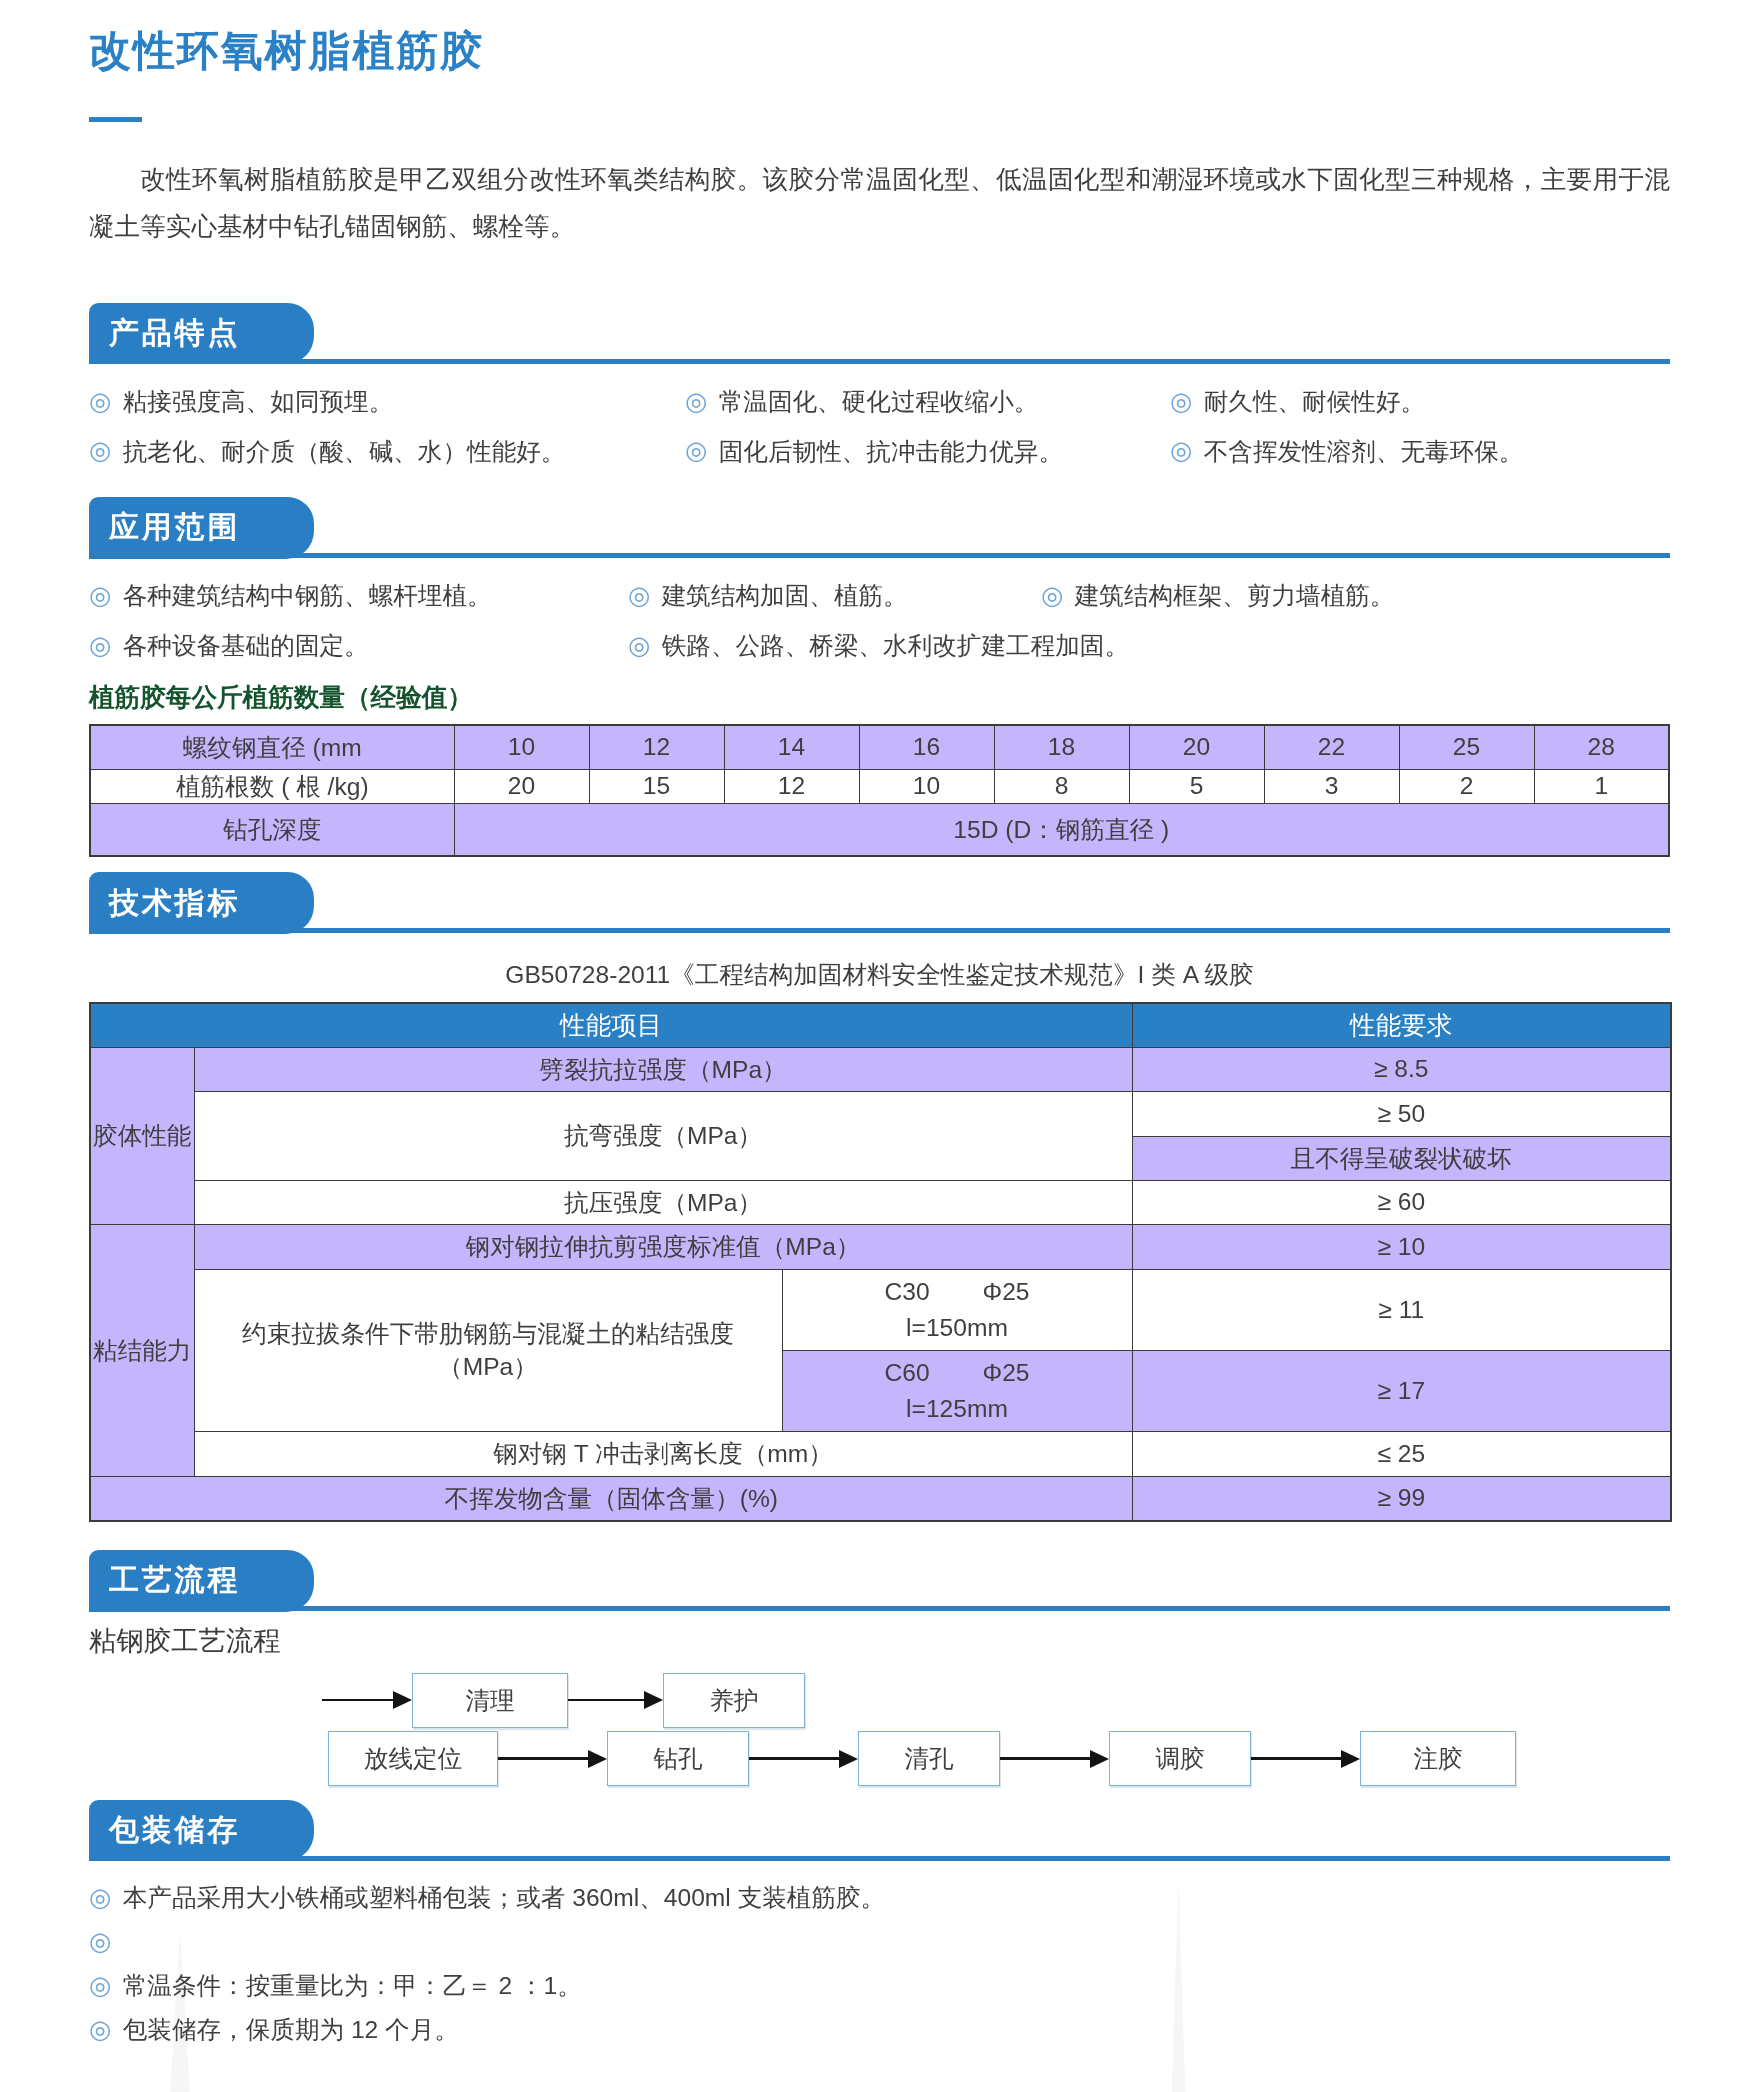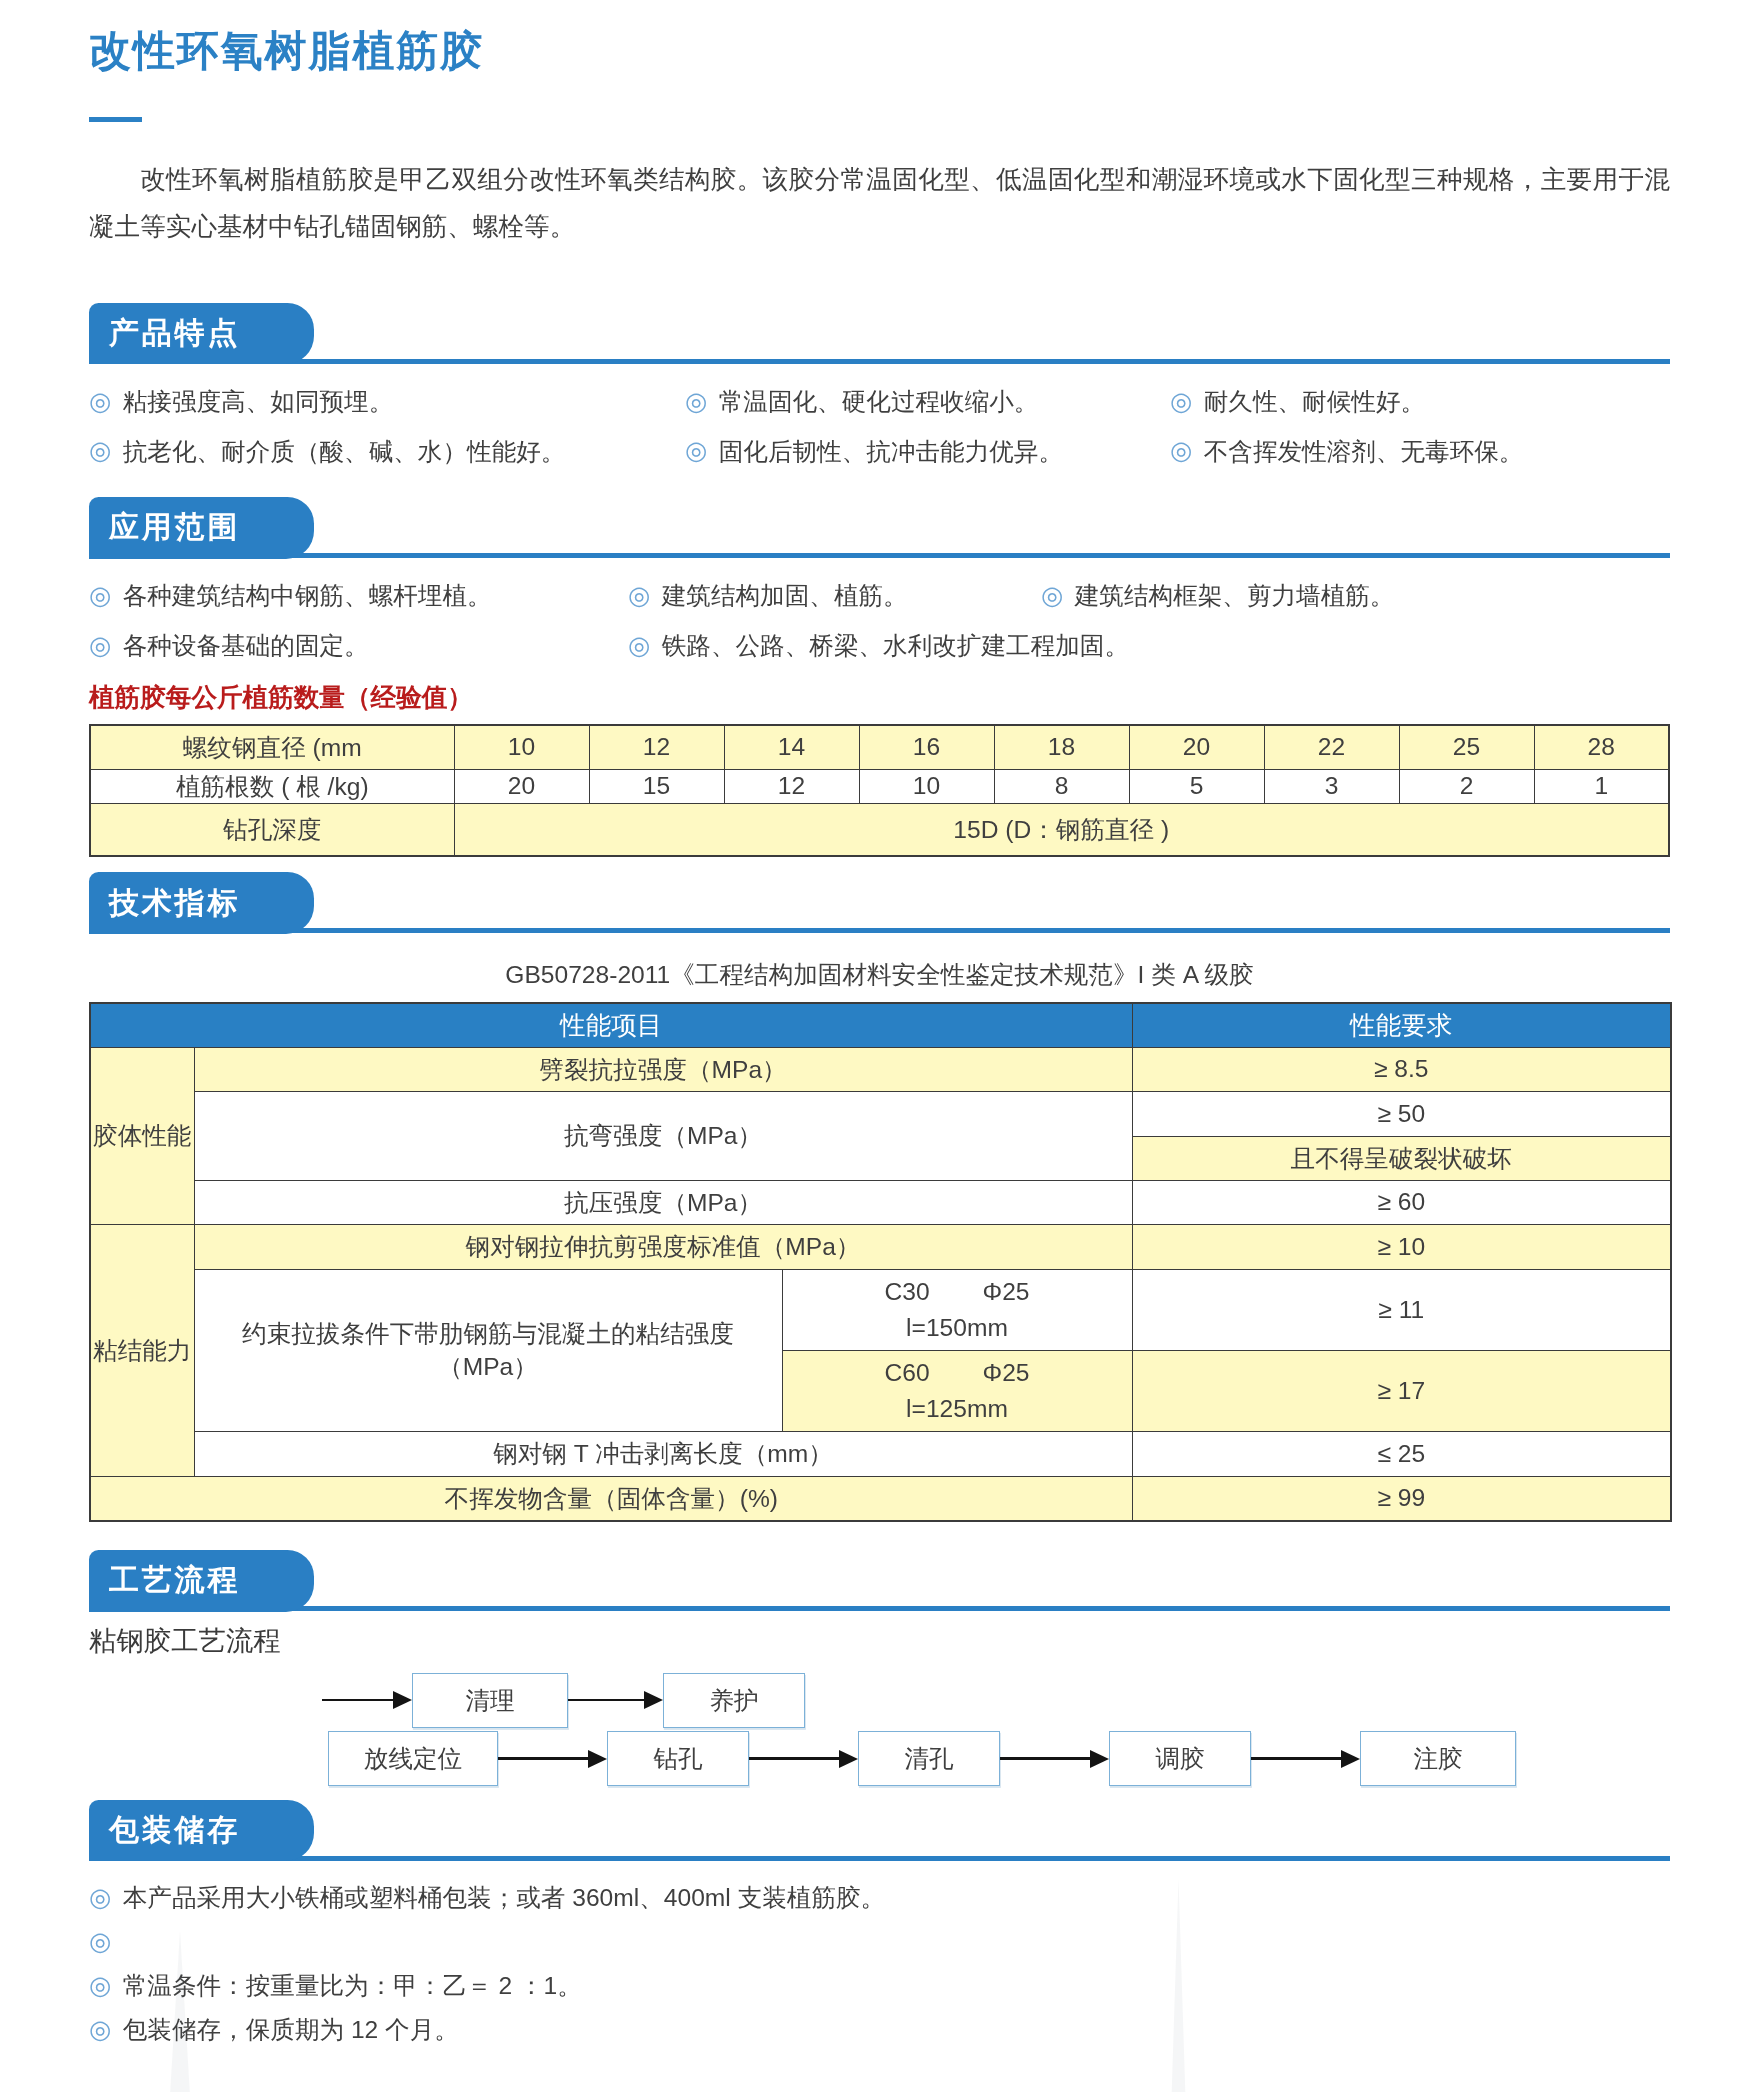--- a/index.html
+++ b/index.html
@@ -27,28 +27,28 @@
   }
 
   
   .bullets { display:grid; row-gap:7.6px; margin-top:17px; font-size:24.6px; }
   .bullets.features { grid-template-columns:596px 485px 1fr; }
   .bullets.apps     { grid-template-columns:539px 413px 1fr; }
   .bullet { display:flex; align-items:center; height:42px; white-space:nowrap; }
   .bi { color:#6fa6d6; font-size:25.6px; margin-right:11.4px; line-height:1; }
 
   
-  .tbl-title { margin-top:13.2px; font-size:25.6px; font-weight:bold; color:#b91c1c; }
+  .tbl-title { margin-top:13.2px; font-size:25.6px; font-weight:bold; color:#14532d; }
   table { border-collapse:collapse; width:1581px; table-layout:fixed; }
   .rebar-table { margin-top:9.5px; border:2.8px solid #3b3b3b; font-size:24.6px; }
   .rebar-table td { border:1.9px solid #3b3b3b; text-align:center; vertical-align:middle; }
   .rebar-table tr.r1 td { height:44px; }
   .rebar-table tr.r2 td { height:32px; }
   .rebar-table tr.r3 td { height:53px; }
-  .gray { background:#fef9c3; }
+  .gray { background:#c4b5fd; }
   .white { background:#ffffff; }
 
   .std-caption { margin-top:24.6px; text-align:center; font-size:24.6px; color:#3f3f3f; }
 
   .spec-table { margin-top:11.4px; border:2.8px solid #3b3b3b; font-size:24.6px;padding-left:37px; }
   .spec-table th, .spec-table td { border:1.9px solid #3b3b3b; text-align:center; vertical-align:middle; font-weight:normal; }
   .spec-table .hdr th { background:#2980c4; color:#ffffff; font-size:25.6px; height:44px; }
   .spec-table .h46 { height:44px; } .spec-table .h48 { height:45px; } .spec-table .h86 { height:81px; }
   .cond-line { line-height:36px; }
   .cond-gap { display:inline-block; width:53px; }

